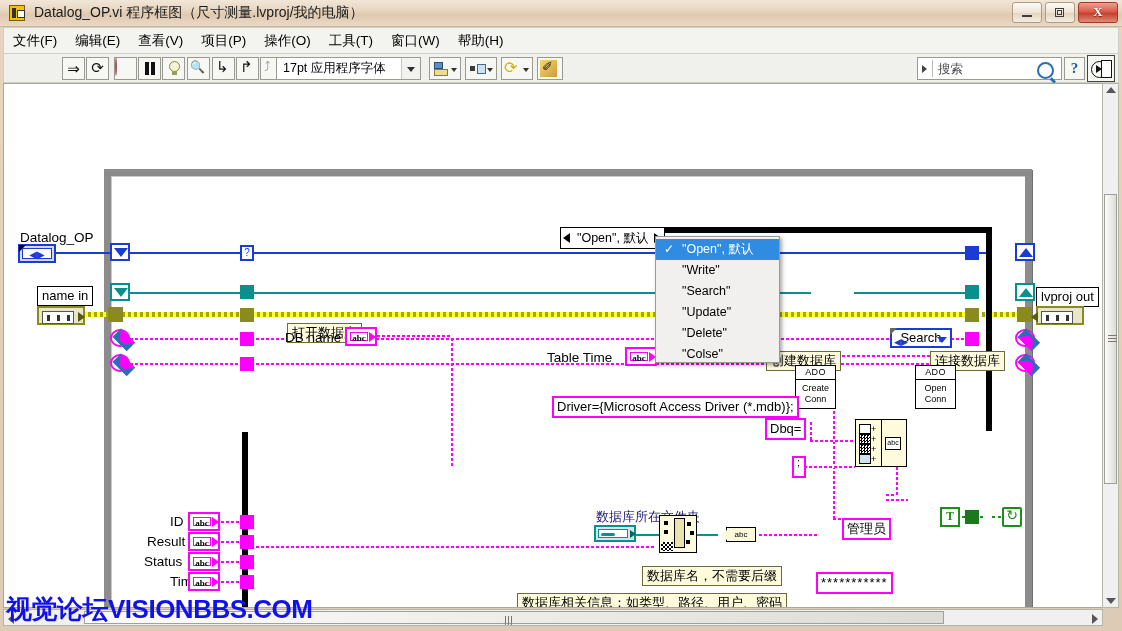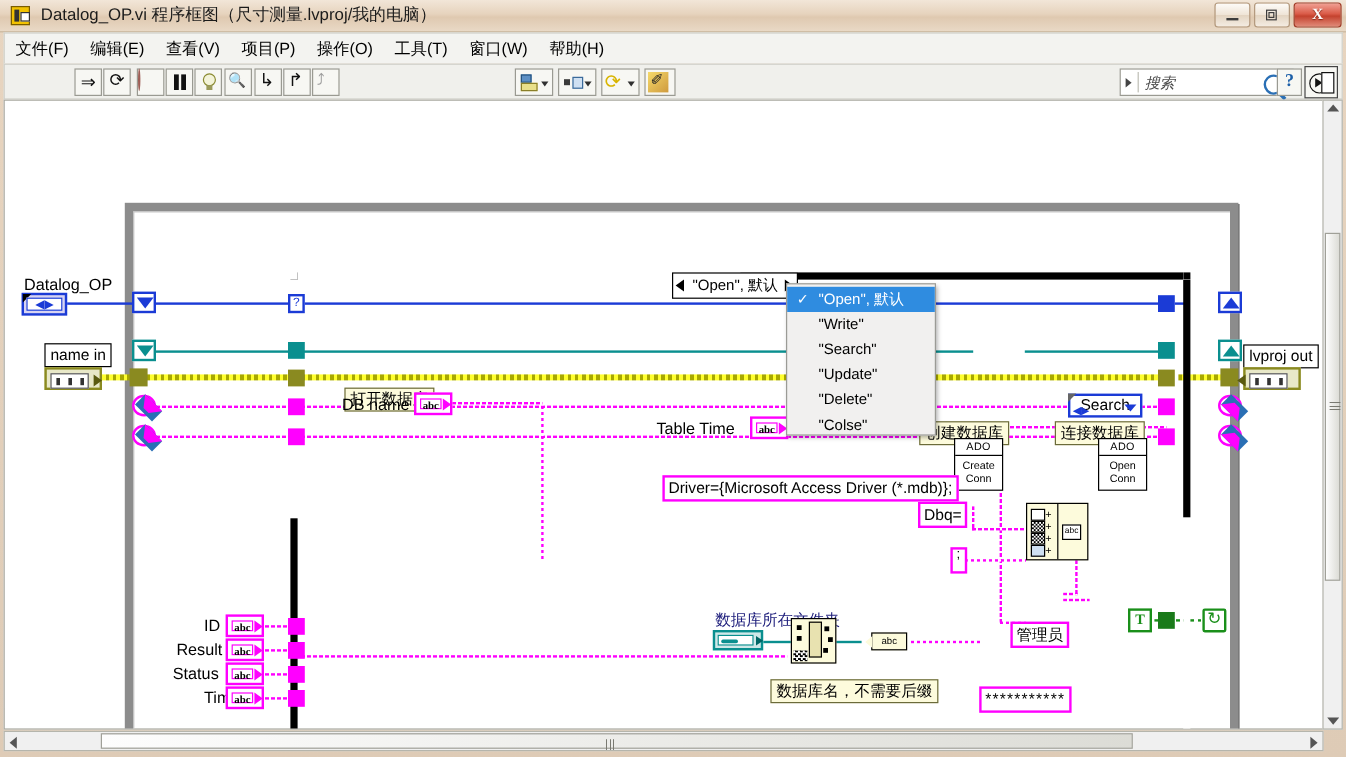--- a/index.html
+++ b/index.html
@@ -113,22 +113,22 @@
     width:32px; height:23px; margin-right:4px;
     border:1px solid #9a9a92; background:#f7f7f3;
     box-sizing:border-box; position:relative;
   }
   .tb-drop::after{
     content:""; position:absolute; right:3px; top:10px;
     border-left:3.5px solid transparent; border-right:3.5px solid transparent;
     border-top:4.5px solid #303030;
   }
   .search-box{
-    position:absolute; right:40px; top:3px; width:145px; height:23px;
-    background:#fff; border:1px solid #9a9a92; box-sizing:border-box;font-style:italic;
+    position:absolute; right:56px; top:3px; width:145px; height:23px;
+    background:#fff; border:1px solid #9a9a92; box-sizing:border-box;
   }
   .search-box .sarrow{
     position:absolute; left:4px; top:7px; width:0;height:0;
     border-top:4px solid transparent;border-bottom:4px solid transparent;border-left:5px solid #444;
   }
   .search-box .sdiv{position:absolute; left:14px; top:2px; bottom:2px; width:1px; background:#bdbdb5;}
   .search-box .stxt{
     position:absolute; left:20px; top:3px; font-size:12.5px; color:#4a4a4a;
     font-family:"Liberation Sans", sans-serif;
   }
@@ -544,20 +544,24 @@
           <span class="ic ic-stepin"></span>
         </div>
       <div class="tb-btn">
           <span class="ic ic-stepover"></span>
         </div>
       <div class="tb-btn">
           <span class="ic ic-stepout"></span>
         </div>
     </div>
 
+    <div class="tb-font">
+      <span>17pt 应用程序字体</span>
+      <span class="tb-font-arrow"></span>
+    </div>
 
     <div class="tb-group" style="left:425px;">
       <div class="tb-drop">
           <span class="ic-align"></span>
         </div>
       <div class="tb-drop">
           <span class="ic-dist"></span>
         </div>
       <div class="tb-drop">
           <span class="ic ic-reorder"></span>
@@ -698,23 +702,24 @@
       <div class="tun tun-green" style="left:961px; top:426px; width:14px; height:14px;"></div>
 
       <div class="tri-up" style="left:1011px; top:159px;"></div>
       <div class="tri-up teal" style="left:1011px; top:199px;"></div>
       <div class="tun tun-err" style="left:1013px; top:223px; width:15px; height:15px;"></div>
       <div class="tri-up mag" style="left:1011px; top:245px;"></div>
       <div class="tri-up mag" style="left:1011px; top:270px;"></div>
 
       <div class="note" style="left:283px; top:239px;">打开数据库</div>
       <div class="note" style="left:762px; top:267px;">创建数据库</div>
-      <div class="note" style="left:875px; top:267px;">连接数据库</div>
+      <div class="note" style="left:926px; top:267px;">连接数据库</div>
       <div class="note" style="left:588px; top:424px; background:transparent; border:none; color:#1b1b7a;">数据库所在文件夹</div>
       <div class="note" style="left:638px; top:482px;">数据库名，不需要后缀</div>
+      <div class="note" style="left:513px; top:509px;">数据库相关信息：如类型、路径、用户、密码</div>
 
       <div class="plabel" style="left:281px; top:246px;">DB name</div>
       <div class="term-str" style="left:341px; top:243px;">
         <span class="inner">abc</span>
         <span class="ar"></span>
       </div>
 
       <div class="plabel" style="left:543px; top:266px;">Table Time</div>
       <div class="term-str" style="left:621px; top:263px;">
         <span class="inner">abc</span>
@@ -825,14 +830,15 @@
   </div>
 
   <div class="hscroll">
     <span class="sb-arrow left"></span>
     <span class="sb-thumb" style="left:80px; top:1px; bottom:1px; width:860px;">
       <span class="grip" style="left:420px; top:4px; width:7px; height:9px; background:repeating-linear-gradient(to right,#7a7a72 0 1px,transparent 1px 3px);"></span>
     </span>
     <span class="sb-arrow right"></span>
   </div>
 
+  <div class="watermark">视觉论坛VISIONBBS.COM</div>
 
 </div>
 
 </body></html>

